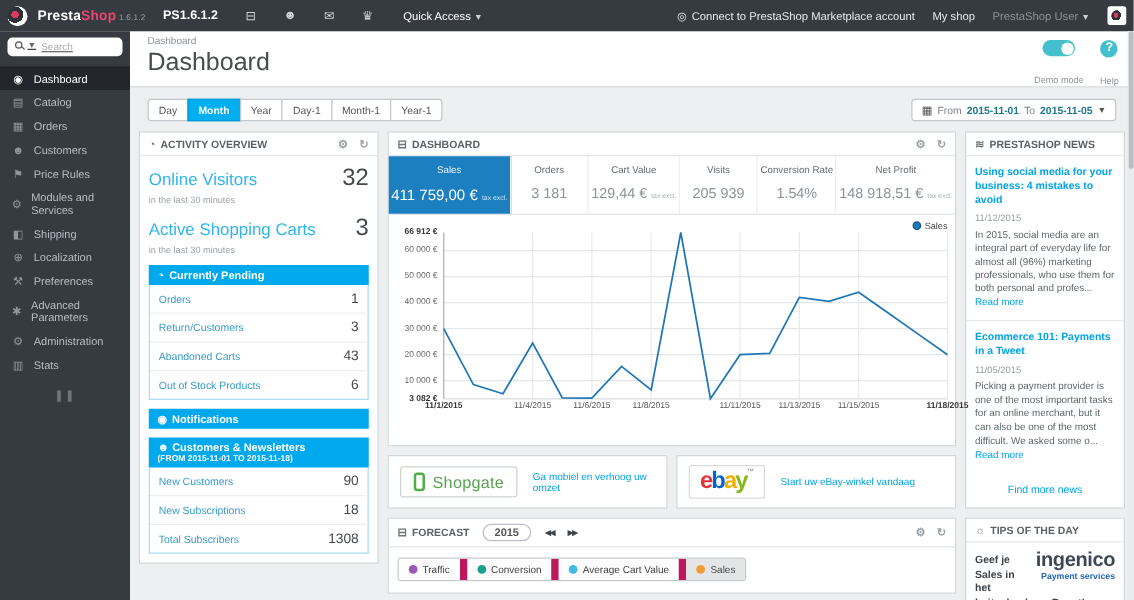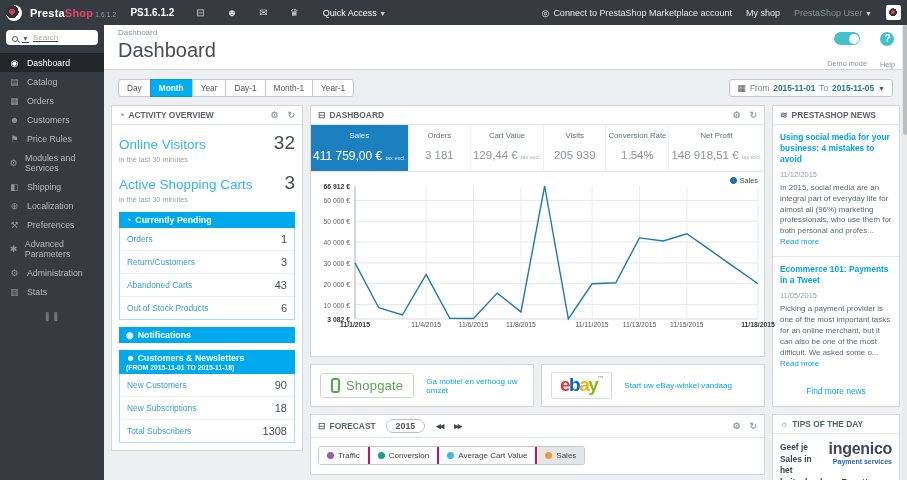--- a/index.html
+++ b/index.html
@@ -19,21 +19,21 @@
   .quick { color:#fff; font-size:9px; margin-left:16px; cursor:pointer; }
   .caret { font-size:7px; color:#cdd3d8; }
   .tb-right { margin-left:auto; display:flex; align-items:center; gap:14px; }
   .tb-link { color:#e8ebee; font-size:9px; cursor:pointer; display:flex; align-items:center; gap:4px; }
   .tb-user { color:#8b949c; font-size:9px; cursor:pointer; }
   .avatar { width:15px; height:15px; background:#fff; border-radius:2px; display:flex; align-items:center; justify-content:center; }
   .avatar i { width:10px; height:10px; border-radius:50%; background:radial-gradient(circle at 38% 42%, #d53c5f 0 2px, #2e3238 2px 4px, #fff 4px); }
 
   
   .sidebar { position:absolute; top:25px; left:0; bottom:0; width:104px; background:#363a41; z-index:10; }
-  .search-box { margin:5px 6px 8px; background:#fff; border-radius:4px; display:flex; align-items:flex-end; padding:3px 6px; gap:4px;text-decoration:underline; }
+  .search-box { margin:5px 6px 8px; background:#fff; border-radius:4px; display:flex; align-items:flex-start; padding:3px 6px; gap:4px;text-decoration:underline; }
   .mag { width:6px; height:6px; border:1.3px solid #555; border-radius:50%; position:relative; flex:0 0 auto; }
   .mag:after { content:""; position:absolute; width:3px; height:1.3px; background:#555; transform:rotate(45deg); right:-3px; bottom:-1px; }
   .search-box .caret { color:#666; }
   .search-box input { border:none; outline:none; width:58px; font-size:8px; color:#444; font-family:"Liberation Sans",sans-serif; }
   .search-box input::placeholder { color:#aaa; }
   .nav-item { display:flex; align-items:center; gap:7px; padding:4.5px 9px; color:#b6bec5; font-size:8.8px; cursor:pointer; }
   .nav-item .ni { width:11px; text-align:center; font-size:9px; color:#8f979e; }
   .nav-item.active { background:#23262b; color:#fff; }
   .nav-item.active .ni { color:#fff; }
   .collapse-btn { text-align:center; color:#6d757c; font-size:9px; letter-spacing:1px; margin-top:10px; cursor:pointer; }
@@ -125,21 +125,21 @@
   .banner-link { font-size:8px; color:#00a3e6; }
   .ebay-logo { border:1px solid #d9dcde; border-radius:2px; padding:2px 8px 4px; background:#fff; font-size:19px; font-weight:bold; letter-spacing:-1.5px; line-height:1; }
   .ebay-logo .e { color:#e53238; } .ebay-logo .b { color:#0064d2; } .ebay-logo .a { color:#f5af02; } .ebay-logo .y { color:#86b817; }
   .ebay-logo .tm { font-size:6px; color:#999; letter-spacing:0; vertical-align:top; }
 
   
   .year-pill { border:1px solid #b9bfc4; border-radius:9px; padding:1px 9px; font-size:8.8px; font-weight:bold; color:#555; margin-left:6px; cursor:pointer; }
   .nav-ar { color:#3f4449; font-size:9px; letter-spacing:-1px; margin-left:7px; cursor:pointer; }
   .flegend { padding:8px 7px 9px; }
   .fgroup { display:inline-flex; border:1px solid #c6cacd; border-radius:3px; overflow:hidden; }
-  .fbtn { display:flex; align-items:center; gap:4px; padding:4px 8px; font-size:8px; color:#444; background:#fcfcfc; border-right:2px solid #be185d; cursor:pointer; }
+  .fbtn { display:flex; align-items:center; gap:4px; padding:4px 8px; font-size:8px; color:#444; background:#fcfcfc; border-right:6px solid #be185d; cursor:pointer; }
   .fbtn:last-child { border-right:none; }
   .fbtn.active { background:#e4e5e6; }
   .fdot { width:7px; height:7px; border-radius:50%; }
 
   
   .news-item { padding:7px 7px 8px; border-bottom:1px solid #e6e9ea; }
   .news-title { color:#00a3e6; font-size:8.4px; font-weight:bold; line-height:1.3; margin-bottom:5px; cursor:pointer; display:block; }
   .news-date { font-size:7.5px; color:#98a0a5; margin-bottom:4px; }
   .news-body { font-size:7.9px; color:#5d666c; line-height:1.38; }
   .read-more { color:#00a3e6; cursor:pointer; }

